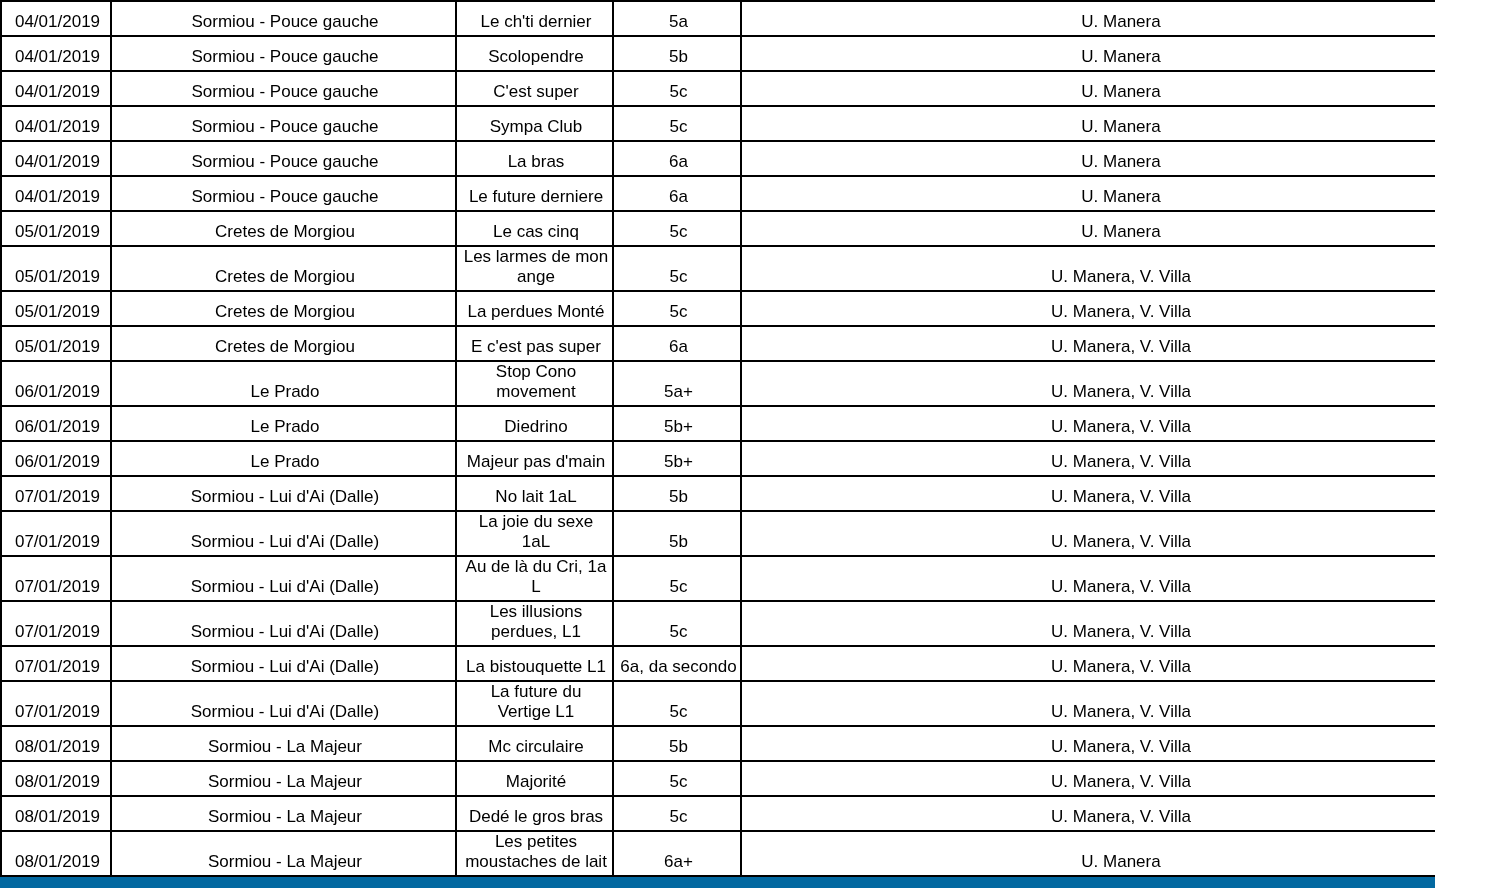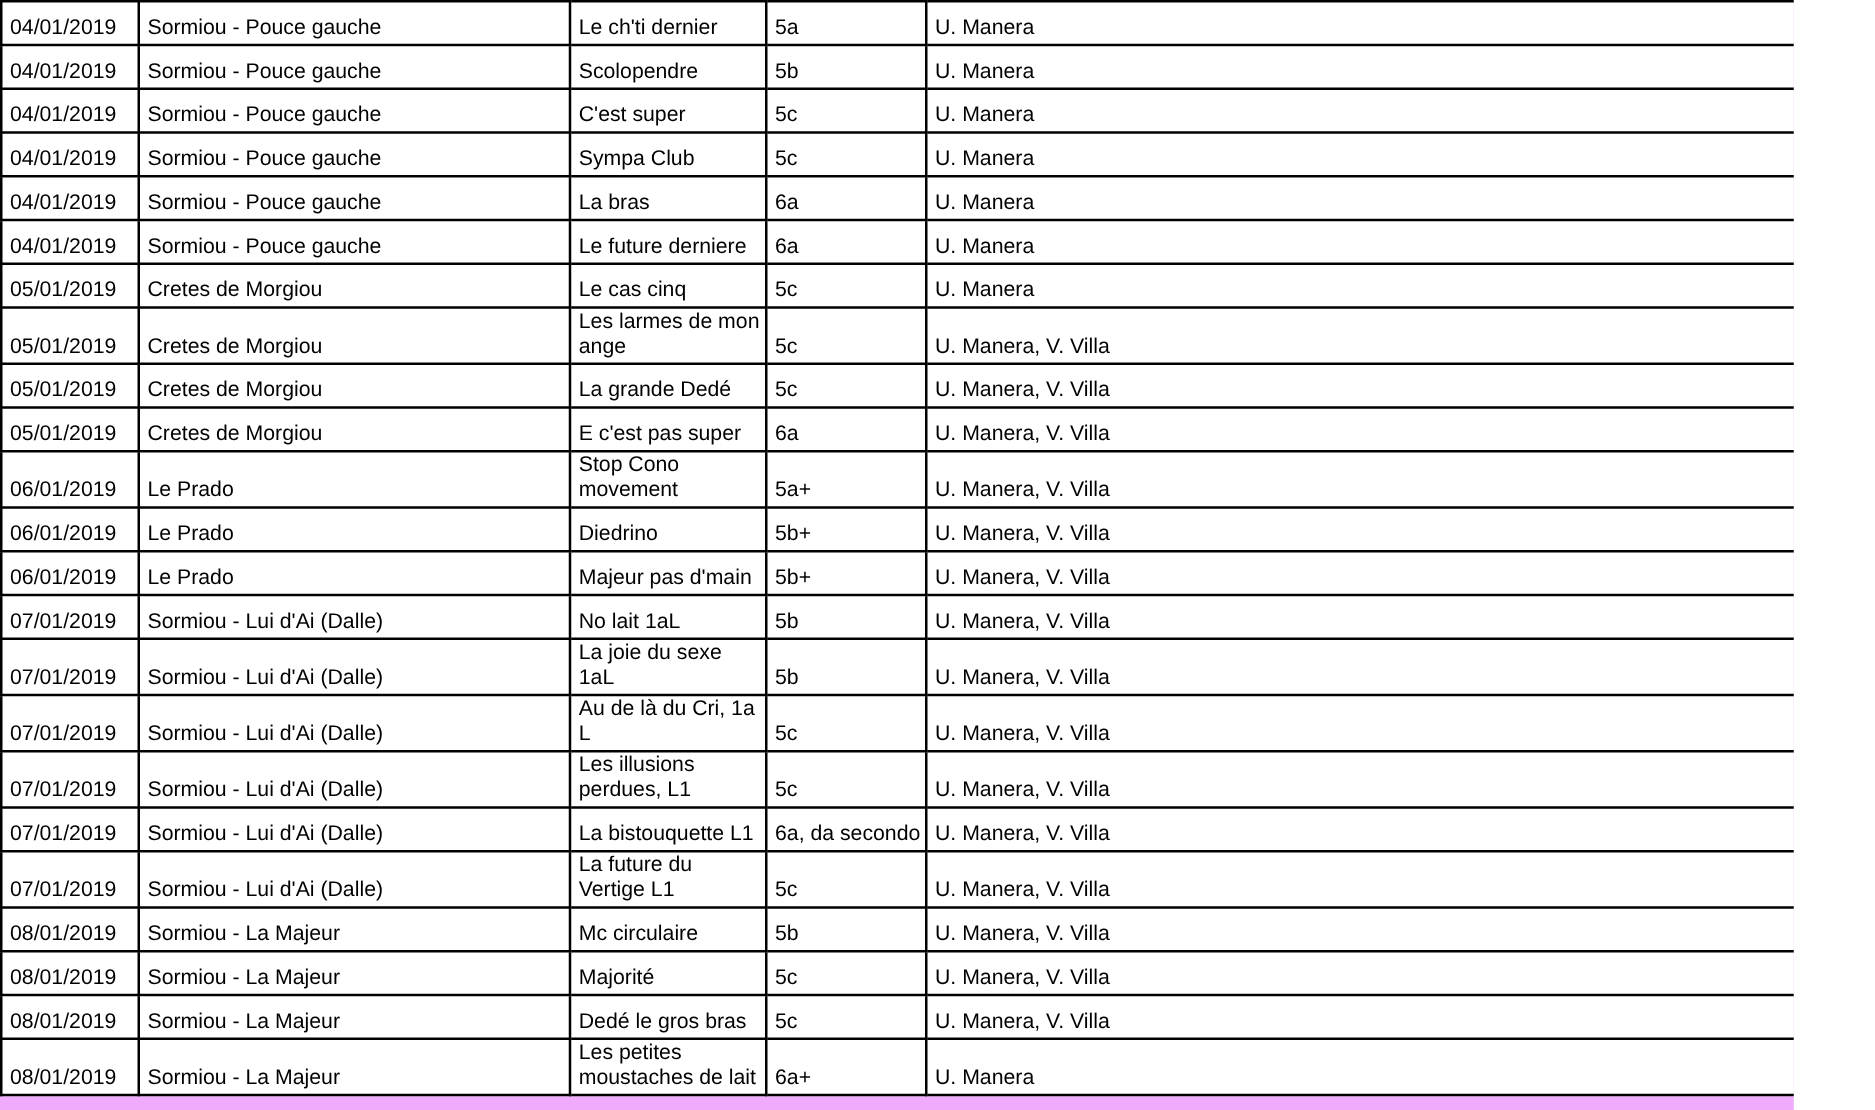--- a/index.html
+++ b/index.html
@@ -11,21 +11,22 @@
     height: 888px;
     overflow: hidden;
     background: #ffffff;
     font-family: "Liberation Sans", sans-serif;
   }
   .page {
     position: relative;
     width: 1435px;
     height: 888px;
     overflow: hidden;
-    background: #f0abfc;
+    background: #0369a1;
+    text-align: center;
   }
   table.log {
     border-collapse: collapse;
     table-layout: fixed;
     width: 1497px;
     background: #ffffff;
   }
   table.log td {
     border: 2px solid #000000;
     vertical-align: bottom;
@@ -120,21 +121,21 @@
     <td class="cell-date">05/01/2019</td>
     <td class="cell-location">Cretes de Morgiou</td>
     <td class="cell-route">Les larmes de mon ange</td>
     <td class="cell-grade">5c</td>
     <td class="cell-climbers">U. Manera, V. Villa</td>
   </tr>
 
   <tr>
     <td class="cell-date">05/01/2019</td>
     <td class="cell-location">Cretes de Morgiou</td>
-    <td class="cell-route">La grande Dedé</td>
+    <td class="cell-route">La perdues Monté</td>
     <td class="cell-grade">5c</td>
     <td class="cell-climbers">U. Manera, V. Villa</td>
   </tr>
 
   <tr>
     <td class="cell-date">05/01/2019</td>
     <td class="cell-location">Cretes de Morgiou</td>
     <td class="cell-route">E c'est pas super</td>
     <td class="cell-grade">6a</td>
     <td class="cell-climbers">U. Manera, V. Villa</td>

